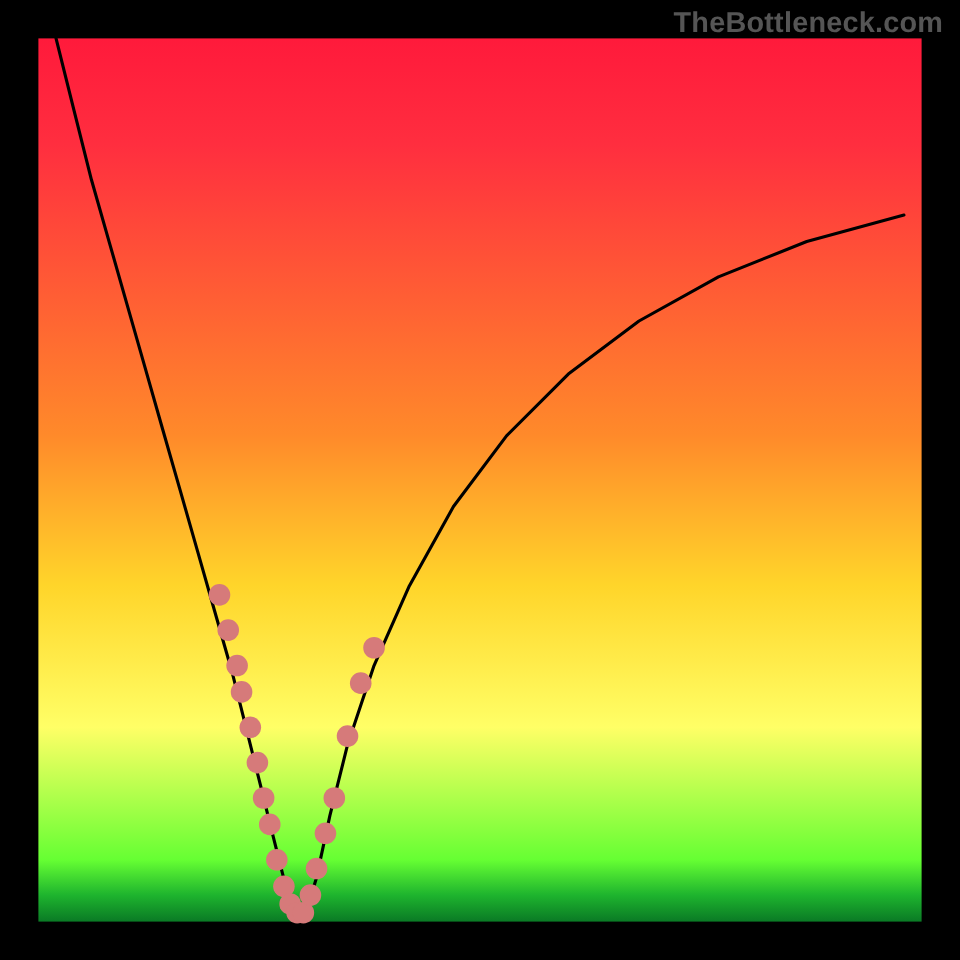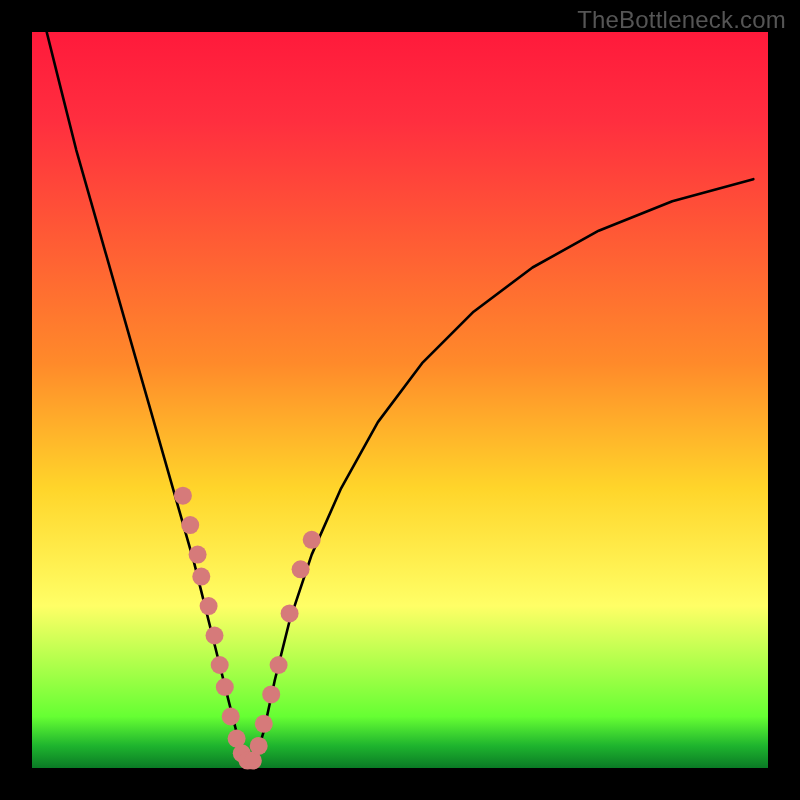--- a/index.html
+++ b/index.html
@@ -35,21 +35,21 @@
       var(--c-deepgreen) 100%
     );
   }
   .watermark {
     position: absolute;
     top: 6px;
     right: 14px;
     color: #555;
     font-size: 24px;
     letter-spacing: 0.2px;
-    font-weight: 400;
+    font-weight: 700;
     user-select: none;
   }
   svg.curve {
     position: absolute;
     left: 0;
     top: 0;
     width: 736px;
     height: 736px;
     overflow: visible;
   }

